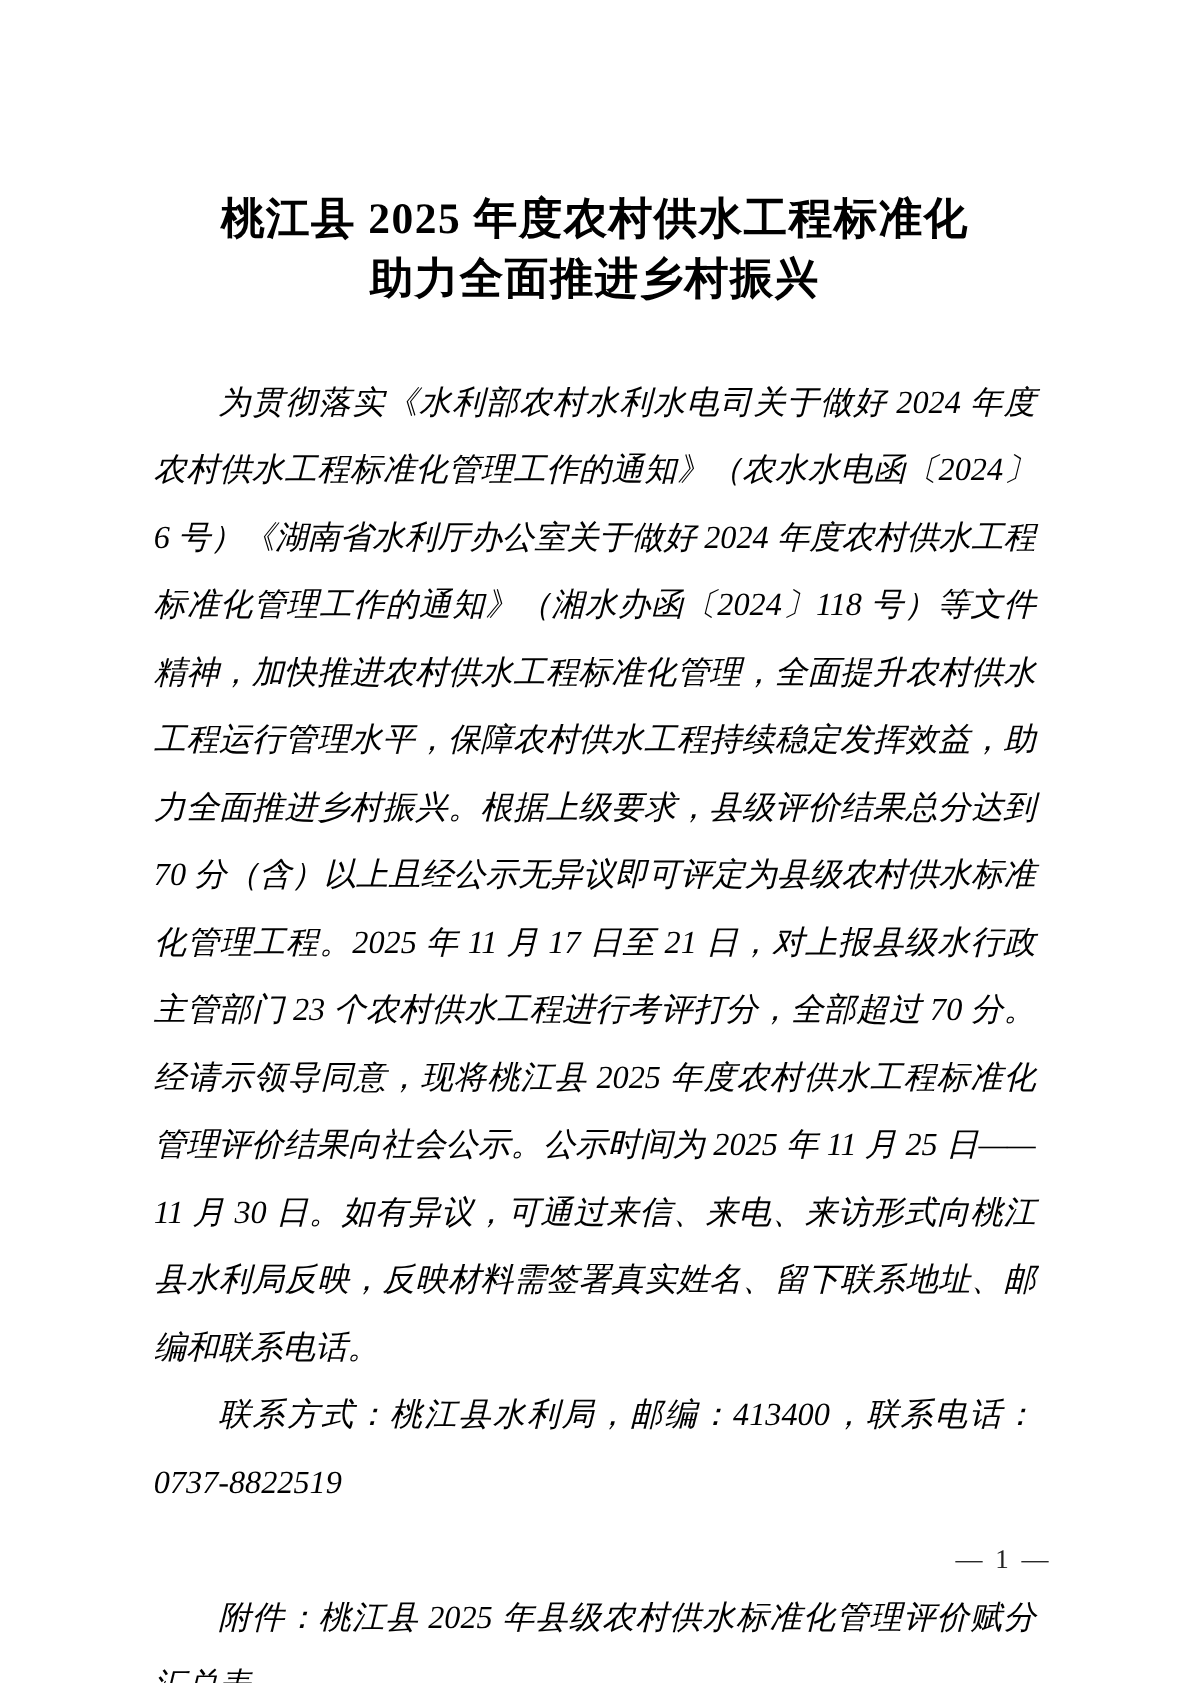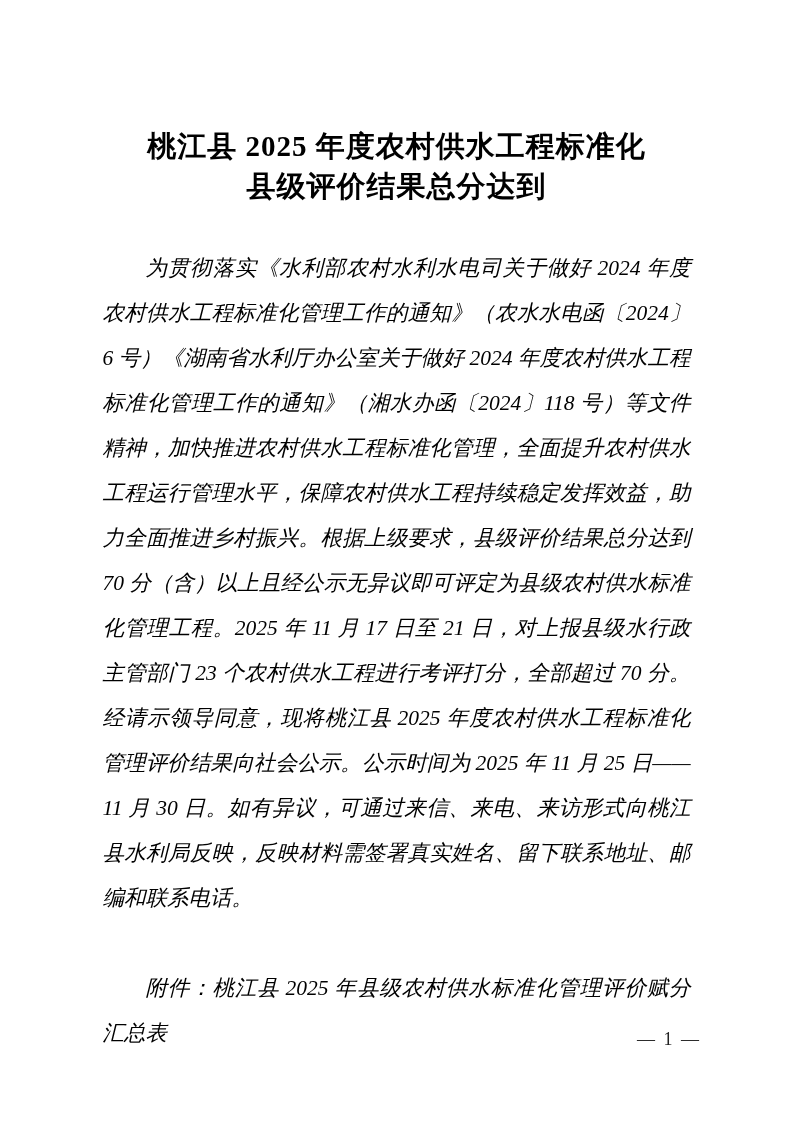--- a/index.html
+++ b/index.html
@@ -55,23 +55,24 @@
     letter-spacing: 2px;
   }
 </style>
 </head>
 <body>
 
 <div class="page">
 
   <h1 class="doc-title">
     <span class="title-line">桃江县 2025 年度农村供水工程标准化</span>
-    <span class="title-line">县级评价结果总分达到</span>
+    <span class="title-line">助力全面推进乡村振兴</span>
   </h1>
 
   <div class="content">
     <p>为贯彻落实《水利部农村水利水电司关于做好 2024 年度农村供水工程标准化管理工作的通知》（农水水电函〔2024〕6 号）《湖南省水利厅办公室关于做好 2024 年度农村供水工程标准化管理工作的通知》（湘水办函〔2024〕118 号）等文件精神，加快推进农村供水工程标准化管理，全面提升农村供水工程运行管理水平，保障农村供水工程持续稳定发挥效益，助力全面推进乡村振兴。根据上级要求，县级评价结果总分达到 70 分（含）以上且经公示无异议即可评定为县级农村供水标准化管理工程。2025 年 11 月 17 日至 21 日，对上报县级水行政主管部门 23 个农村供水工程进行考评打分，全部超过 70 分。经请示领导同意，现将桃江县 2025 年度农村供水工程标准化管理评价结果向社会公示。公示时间为 2025 年 11 月 25 日——11 月 30 日。如有异议，可通过来信、来电、来访形式向桃江县水利局反映，反映材料需签署真实姓名、留下联系地址、邮编和联系电话。</p>
+    <p>联系方式：桃江县水利局，邮编：413400，联系电话：0737-8822519</p>
     <p class="attachment">附件：桃江县 2025 年县级农村供水标准化管理评价赋分汇总表</p>
   </div>
 
   <div class="page-number">— 1 —</div>
 
 </div>
 
 </body></html>

